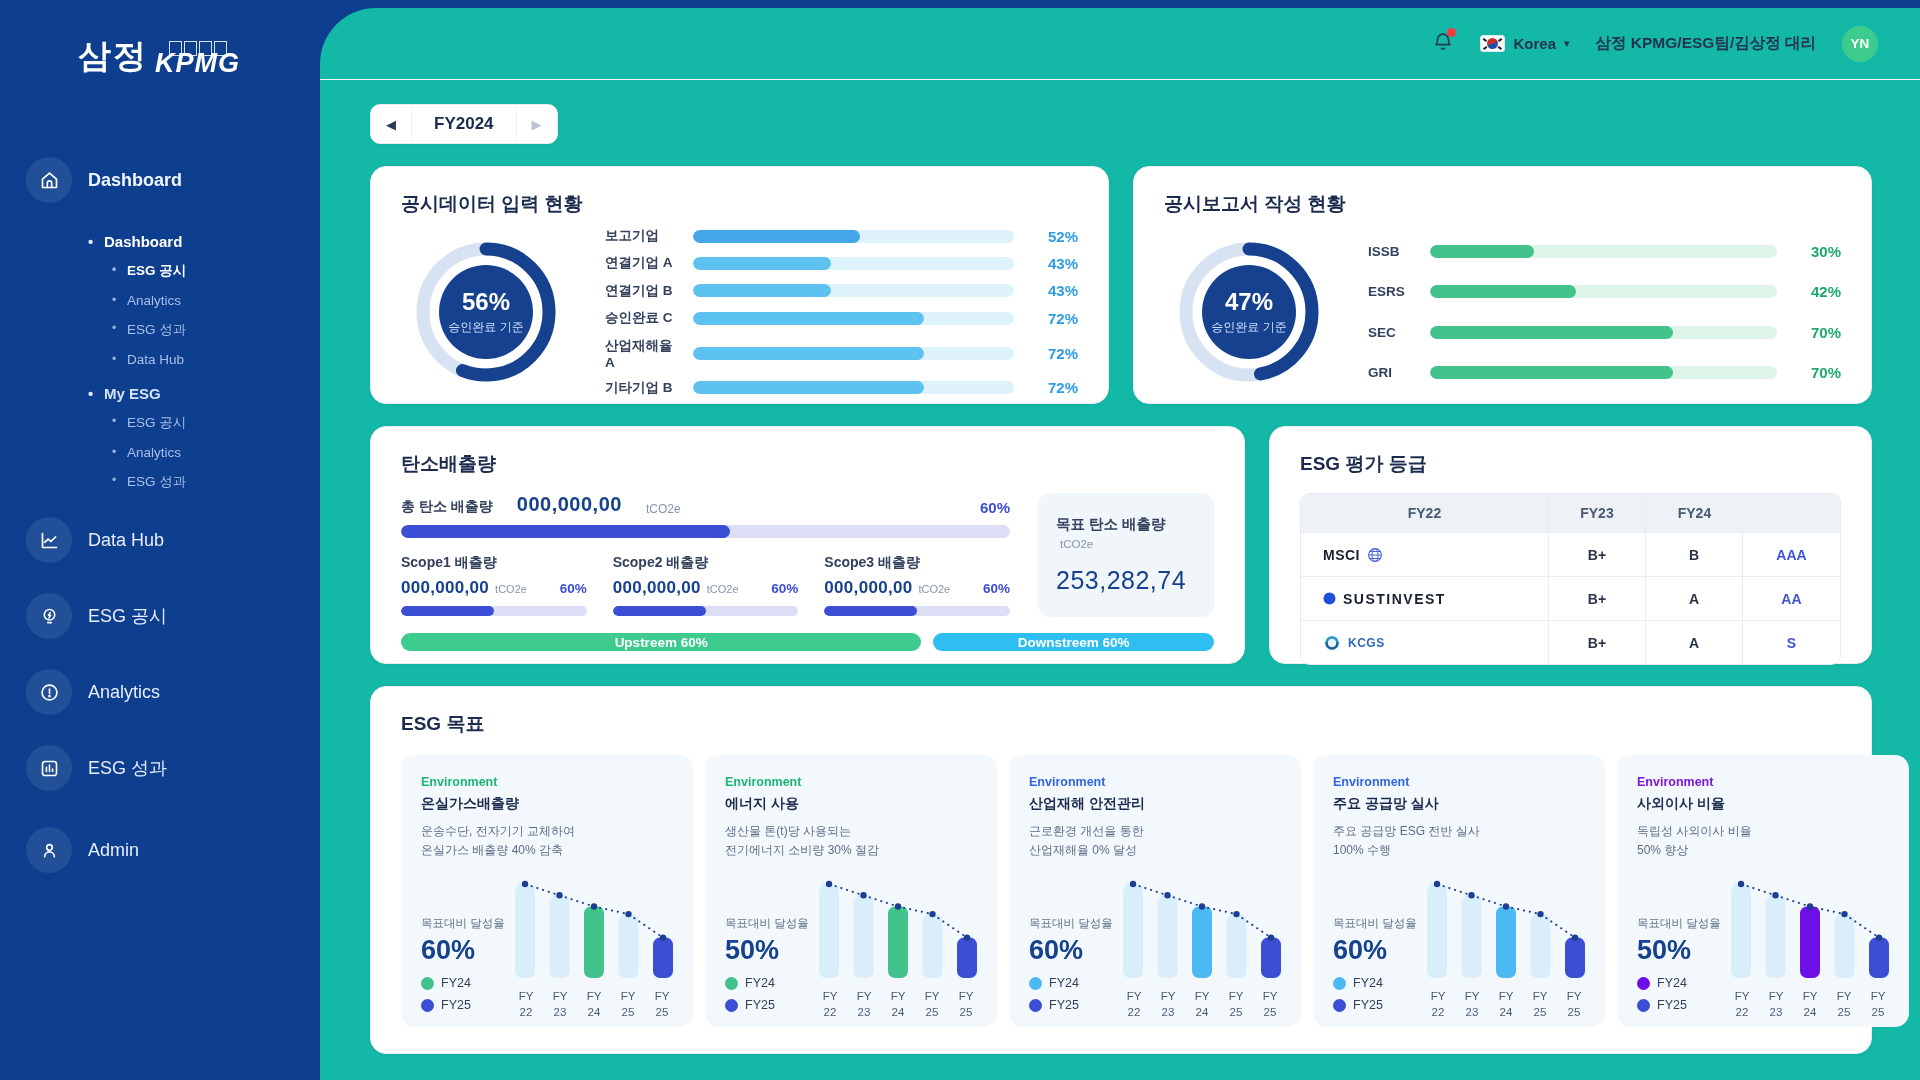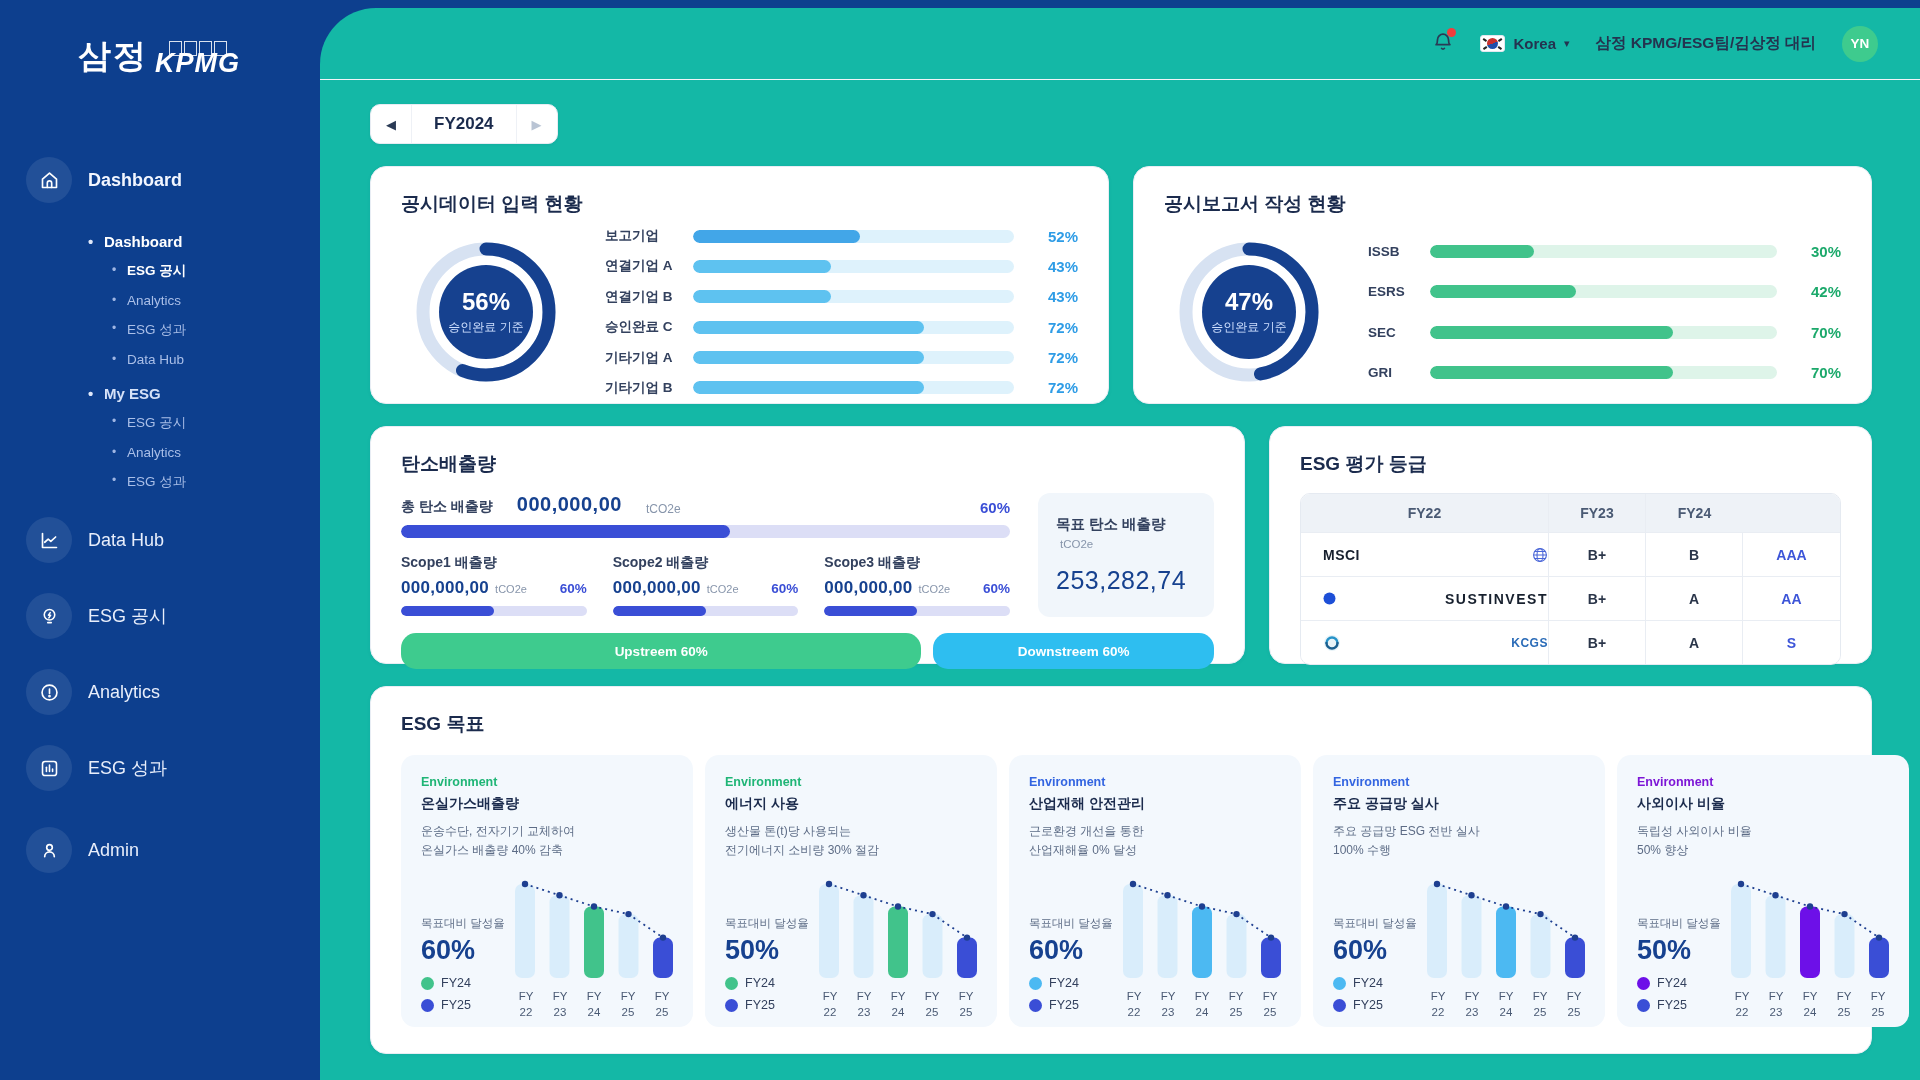--- a/index.html
+++ b/index.html
@@ -101,36 +101,36 @@
   .scope-unit { font-size:11px; color:#8795ab; }
   .scope-pct { font-size:13.5px; font-weight:bold; color:#3a4ed6; margin-left:auto; }
   .scope-bar { height:10px; border-radius:5px; background:#dcdef6; margin-top:8px; overflow:hidden; }
   .scope-bar > div { height:100%; border-radius:5px; background:#3a4ed6; }
   .target-box { flex:0 0 176px; background:#f1f6fb; border-radius:12px; padding:22px 18px;
     align-self:stretch; }
   .target-lbl { font-size:14.5px; font-weight:bold; color:#33415e; }
   .target-unit { font-size:11.5px; color:#8795ab; margin-left:4px; }
   .target-val { font-size:25px; font-weight:normal; color:#16418f; margin-top:14px; letter-spacing:.5px; }
   .pills { display:flex; gap:12px; margin-top:16px; }
-  .pill { height:36px; border-radius:15px; color:#fff; font-size:13.5px; font-weight:bold;
+  .pill { height:18px; border-radius:15px; color:#fff; font-size:13.5px; font-weight:bold;
     display:flex; align-items:center; justify-content:center; }
   .pill.up { flex:0 0 64%; background:#3ecb8e; }
   .pill.down { flex:1; background:#2ebef0; }
 
   
   .ratings { flex:1; height:238px; }
   .rt-table { margin-top:16px; border:1px solid #e5eaf1; border-radius:10px; overflow:hidden; }
   .rt-row { display:grid; grid-template-columns:46% 18% 18% 18%; align-items:center; }
   .rt-row.head { background:#eef2f7; height:38px; }
   .rt-row.body { height:44px; border-top:1px solid #e9edf3; background:#fff; }
   .rt-cell { text-align:center; font-size:14px; color:#2a3549; font-weight:bold;
     height:100%; display:flex; align-items:center; justify-content:center; border-right:1px solid #e9edf3; }
   .rt-cell:last-child { border-right:none; }
   .rt-cell.head-cell { color:#4a5a74; font-weight:bold; font-size:14px; }
-  .rt-cell.agency { justify-content:space-between; padding-left:22px; gap:7px; }
+  .rt-cell.agency { justify-content:flex-start; padding-left:22px; gap:7px; }
   .rt-cell.fy24 { color:#3d55d8; }
   .agency-name { font-size:14px; font-weight:bold; color:#17202e; letter-spacing:.5px; }
   .kcgs-name { color:#2b6cb8; font-size:12px; }
 
   
   .goals-card { height:368px; }
   .goal-grid { display:flex; gap:12px; margin-top:18px; }
   .goal-card { flex:1; background:#f3f8fd; border-radius:14px; padding:20px 20px 16px; height:272px; }
   .goal-cat { font-size:12.5px; font-weight:bold; margin-bottom:6px; }
   .goal-title { font-size:14px; font-weight:bold; color:#1b2b4d; margin-bottom:9px; }
@@ -321,21 +321,21 @@
                 <div class="hbar-pct" style="color: rgb(46, 156, 230);">43%</div>
               </div>
               <div class="hbar-row">
                 <div class="hbar-label" style="width: 74px;">승인완료 C</div>
                 <div class="hbar-track" style="background: rgb(222, 242, 252);">
                   <div class="hbar-fill" style="width: 72%; background: rgb(94, 194, 240);"></div>
                 </div>
                 <div class="hbar-pct" style="color: rgb(46, 156, 230);">72%</div>
               </div>
               <div class="hbar-row">
-                <div class="hbar-label" style="width: 74px;">기타기업 A</div>
+                <div class="hbar-label" style="width: 74px;">산업재해율 A</div>
                 <div class="hbar-track" style="background: rgb(222, 242, 252);">
                   <div class="hbar-fill" style="width: 72%; background: rgb(94, 194, 240);"></div>
                 </div>
                 <div class="hbar-pct" style="color: rgb(46, 156, 230);">72%</div>
               </div>
               <div class="hbar-row">
                 <div class="hbar-label" style="width: 74px;">기타기업 B</div>
                 <div class="hbar-track" style="background: rgb(222, 242, 252);">
                   <div class="hbar-fill" style="width: 72%; background: rgb(94, 194, 240);"></div>
                 </div>

